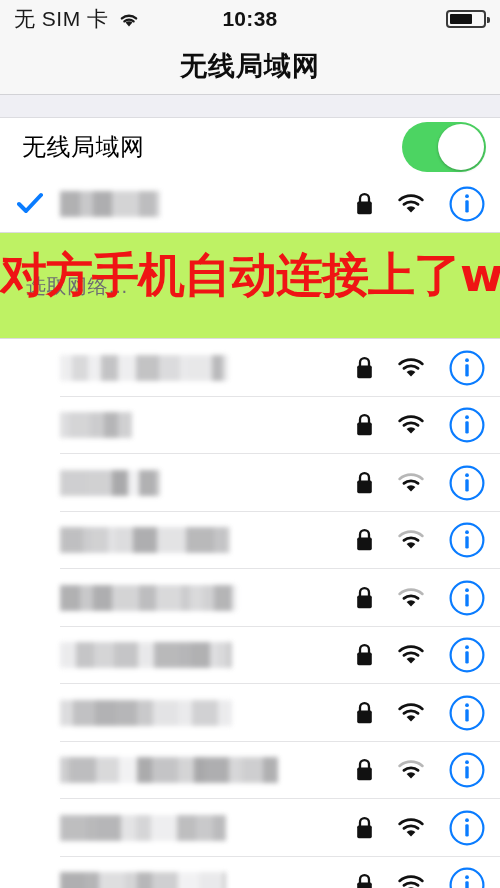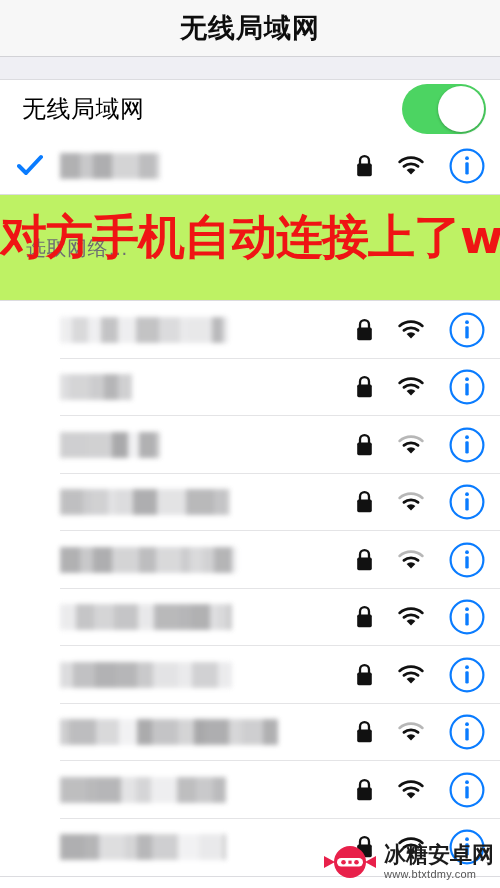--- a/index.html
+++ b/index.html
@@ -285,20 +285,36 @@
     color: #555;
     letter-spacing: .3px;
     margin-top: 3px;
   }
 </style>
 </head>
 <body>
 
 <div class="phone">
 
+  <div class="statusbar">
+    <div class="sb-left">
+      <span>无 SIM 卡</span>
+      <svg class="sb-wifi" width="24" height="18" viewBox="0 0 24 18">
+        <path d="M12 16.6 8.6 12.6a5.3 5.3 0 0 1 6.8 0z" fill="#1a1a1a"></path>
+        <path d="M4.9 8.4a10.8 10.8 0 0 1 14.2 0" stroke="#1a1a1a" stroke-width="2.4" fill="none" stroke-linecap="round"></path>
+        <path d="M7.4 11.4a7.1 7.1 0 0 1 9.2 0" stroke="#1a1a1a" stroke-width="2.3" fill="none" stroke-linecap="round"></path>
+      </svg>
+    </div>
+    <div class="sb-center">10:38</div>
+    <div class="sb-right">
+      <div class="battery">
+        <div class="battery-fill" id="battery-fill" style="width: 70%;"></div>
+      </div>
+    </div>
+  </div>
 
   <div class="navbar">
     <div class="nav-title">无线局域网</div>
   </div>
 
   <div class="content">
 
     <div class="gap"></div>
 
     <div class="group">
@@ -650,29 +666,14 @@
               <circle cx="19" cy="19" r="16.4" stroke="#0a7cff" stroke-width="2.2" fill="none"></circle>
               <circle cx="19" cy="11.2" r="1.9" fill="#0a7cff"></circle>
               <rect x="17.3" y="15.3" width="3.4" height="12.2" rx="1.3" fill="#0a7cff"></rect>
             </svg>
           </div>
         </div>
       </div>
 
   </div>
 
-  <div class="watermark">
-    <svg class="wm-logo" width="58" height="44" viewBox="0 0 58 44">
-      <path d="M3 16 14 22 3 28z" fill="#e8204a"></path>
-      <path d="M55 16 44 22 55 28z" fill="#e8204a"></path>
-      <circle cx="29" cy="22" r="16" fill="#e8204a"></circle>
-      <rect x="16" y="18" width="26" height="8.5" rx="4.2" fill="#fff"></rect>
-      <circle cx="22.5" cy="22.2" r="2.3" fill="#e8204a"></circle>
-      <circle cx="35.5" cy="22.2" r="2.3" fill="#e8204a"></circle>
-      <rect x="27.4" y="20.6" width="3.2" height="3.2" fill="#e8204a"></rect>
-    </svg>
-    <div class="wm-text">
-      <span class="wm-title">冰糖安卓网</span>
-      <span class="wm-url">www.btxtdmy.com</span>
-    </div>
-  </div>
 
 </div>
 
 </body></html>

